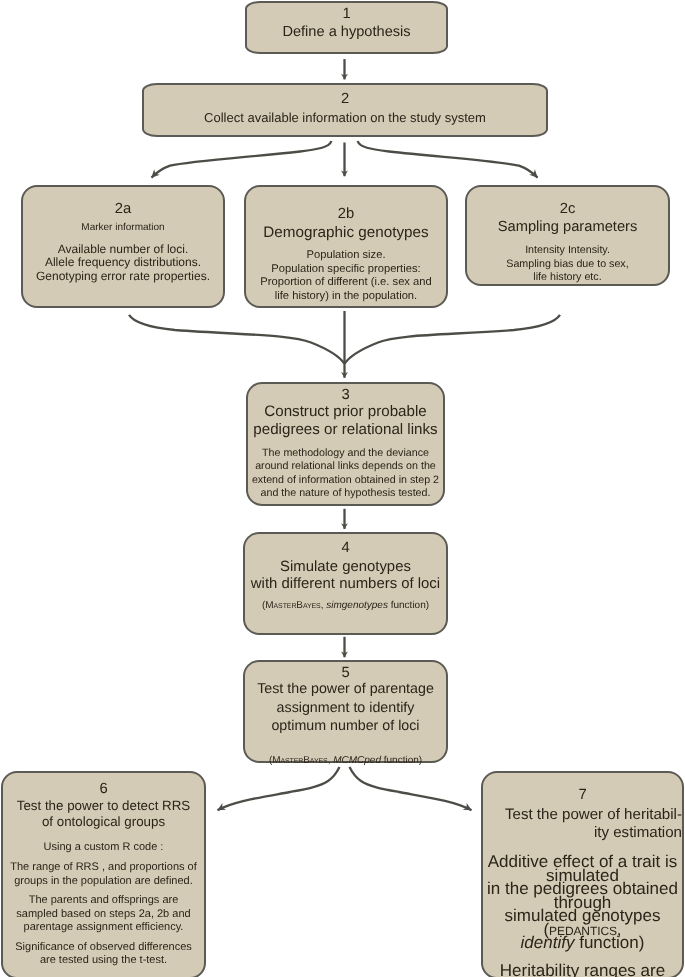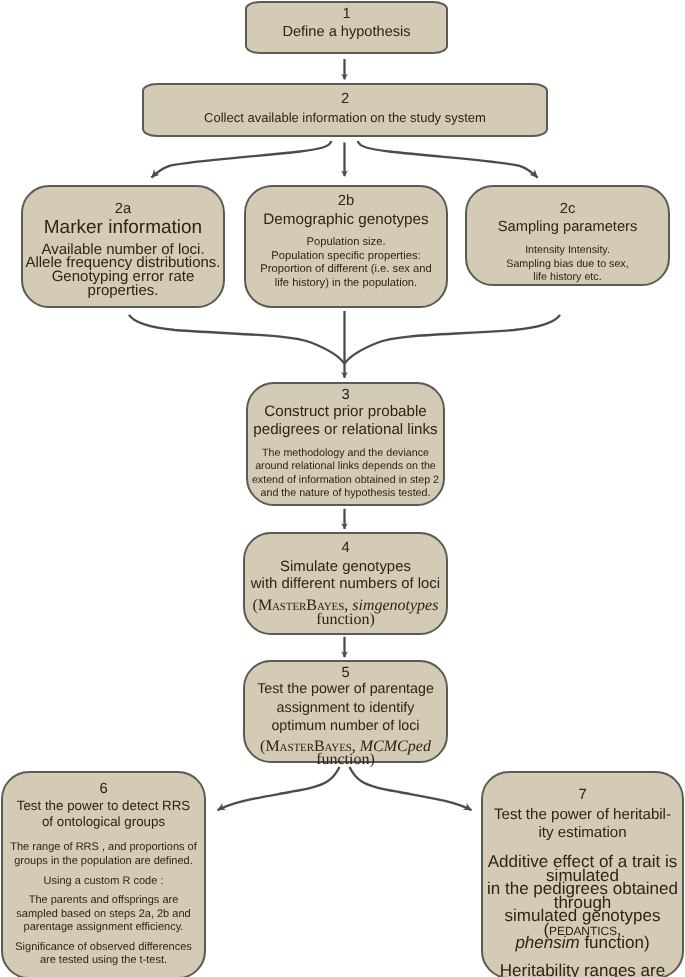--- a/index.html
+++ b/index.html
@@ -2,52 +2,52 @@
 <html><head>
 <meta charset="utf-8">
 <style>
 html,body{margin:0;padding:0;background:#ffffff;}
 body{width:685px;height:977px;position:relative;overflow:hidden;
   font-family:"Liberation Sans",sans-serif;color:#2b2418;
   -webkit-font-smoothing:antialiased;text-rendering:geometricPrecision;}
 #stage{position:absolute;left:0;top:0;width:685px;height:977px;}
 svg#connectors{position:absolute;left:0;top:0;width:685px;height:977px;}
 .box{position:absolute;box-sizing:border-box;background:#d4cbb6;
-  border:2.3px solid #5c5a55;border-radius:28px;}
+  border:2.3px solid #5c5a55;border-radius:16px;}
 #b1,#b2{border-radius:15px/8px;}
 .inner{position:absolute;left:0;right:0;top:0;text-align:center;}
 .hdgap{margin-top:3.0px;}
 .hdgap2{margin-top:0.5px;}
 .num{font-size:14.8px;line-height:16px;}
 .hd{font-size:15.2px;line-height:18.2px;}
 .hd1{line-height:15.8px;}
 #b1 .hd{font-size:14.6px;}
 #b2 .hd{font-size:13px;}
-#b2a .hd{font-size:19px;}
+#b2a .hd{font-size:10px;}
 #b2b .hd{font-size:15.25px;}
 #b2c .hd{font-size:14.7px;text-align:center;}
 #b3 .hd{font-size:15.15px;}
 #b4 .hd{font-size:14.9px;}
 #b5 .hd{font-size:14.25px;}
 #b7 .hd{font-size:15.1px;}
 #b6 .hd{line-height:16.4px;font-size:13.35px;}
-#b7 .hd{line-height:18.0px;}
+#b7 .hd{line-height:18.0px;text-align:right;}
 #b4 .hd{line-height:17.9px;}
 #b3 .hd{line-height:18.3px;}
 #b5 .hd{line-height:18.5px;}
 .bd{font-size:10.7px;line-height:13.6px;}
-#b2a .bd{font-size:15px;line-height:13.6px;}
+#b2a .bd{font-size:12px;line-height:13.6px;}
 #b2b .bd{font-size:11.2px;line-height:13.75px;}
 #b2c .bd{font-size:10.7px;line-height:13.6px;}
 #b7 .bd{font-size:17px;line-height:13.5px;text-align:center;}
 #b6 .bd{font-size:11.0px;line-height:13.45px;}
 .bd p{margin:0;}
 .bd p + p{margin-top:6.3px;}
 .sc{font-variant:small-caps;font-feature-settings:"smcp" 1;letter-spacing:-0.1px;}
-.cap{font-size:16px;font-family:Liberation Serif, serif;}
+.cap{font-size:10px;}
 .it{font-style:italic;}
 #b1 {left:245px; top:1px;   width:203px; height:53px;}
 #b2 {left:142px; top:83px;  width:406px; height:53.5px;}
 #b2a{left:21px;  top:185px; width:204px; height:123px;}
 #b2b{left:244px; top:185px; width:204px; height:123px;}
 #b2c{left:465px; top:185px; width:205px; height:101px;}
 #b3 {left:246px; top:382px; width:199px; height:124px;}
 #b4 {left:243px; top:532px; width:205px; height:103px;}
 #b5 {left:243px; top:660px; width:205px; height:103px;}
 #b6 {left:1px;   top:771px; width:205px; height:207.5px;}
@@ -104,21 +104,21 @@
         <p>
           <span>Available number of loci.</span><br>
           <span>Allele frequency distributions.</span><br>
           <span>Genotyping error rate properties.</span>
         </p>
       </div>
     </div>
   </div>
 
   <div class="box" id="b2b">
-    <div class="inner" style="top:6px">
+    <div class="inner" style="top:19px">
       <div class="num">2b</div>
       <div class="hd hd1 hdgap">Demographic genotypes</div>
       <div class="bd" style="margin-top:8px">
         <p>
           <span>Population size.</span><br>
           <span>Population specific properties:</span><br>
           <span>Proportion of different  (i.e. sex and</span><br>
           <span>life history) in the population.</span>
         </p>
       </div>
@@ -171,40 +171,40 @@
   </div>
 
   <div class="box" id="b5">
     <div class="inner" style="top:3px">
       <div class="num">5</div>
       <div class="hd" style="margin-top:-1px">
         <span>Test the power of parentage</span><br>
         <span>assignment to identify</span><br>
         <span>optimum number of loci</span>
       </div>
-      <div class="bd cap" style="margin-top:4px">
+      <div class="bd cap" style="margin-top:18px">
         <span>(</span><span class="sc">MasterBayes</span><span>, </span><span class="it">MCMCped</span><span> function)</span>
       </div>
     </div>
   </div>
 
   <div class="box" id="b6">
     <div class="inner" style="top:8px">
       <div class="num">6</div>
       <div class="hd hdgap2">
         <span>Test the power to detect  RRS</span><br>
         <span>of ontological groups</span>
       </div>
       <div class="bd" style="margin-top:11px">
         <p>
+          <span>Using a custom R code :</span>
+        </p>
+        <p>
           <span>The range of RRS , and proportions of</span><br>
           <span>groups in the population are defined.</span>
-        </p>
-        <p>
-          <span>Using a custom R code :</span>
         </p>
         <p>
           <span>The parents and offsprings are</span><br>
           <span>sampled based on steps 2a, 2b and</span><br>
           <span>parentage assignment efficiency.</span>
         </p>
         <p>
           <span>Significance of observed differences</span><br>
           <span>are tested using the t-test.</span>
         </p>
@@ -217,21 +217,21 @@
       <div class="num">7</div>
       <div class="hd" style="margin-top:3.5px">
         <span>Test the power of heritabil-</span><br>
         <span>ity estimation</span>
       </div>
       <div class="bd" style="margin-top:13px">
         <p>
           <span>Additive effect of a trait is simulated</span><br>
           <span>in the pedigrees obtained through</span><br>
           <span>simulated genotypes (</span><span class="sc">pedantics</span><span>,</span><br>
-          <span class="it">phensim</span><span> function)</span>
+          <span class="it">identify</span><span> function)</span>
         </p>
         <p style="margin-top:14px">
           <span>Heritability ranges are estimated</span><br>
           <span>(</span><span class="sc">pedigreemm</span><span>, </span><span class="it">pedigreemm</span><span> function)</span>
         </p>
       </div>
     </div>
   </div>
 
 </div>

